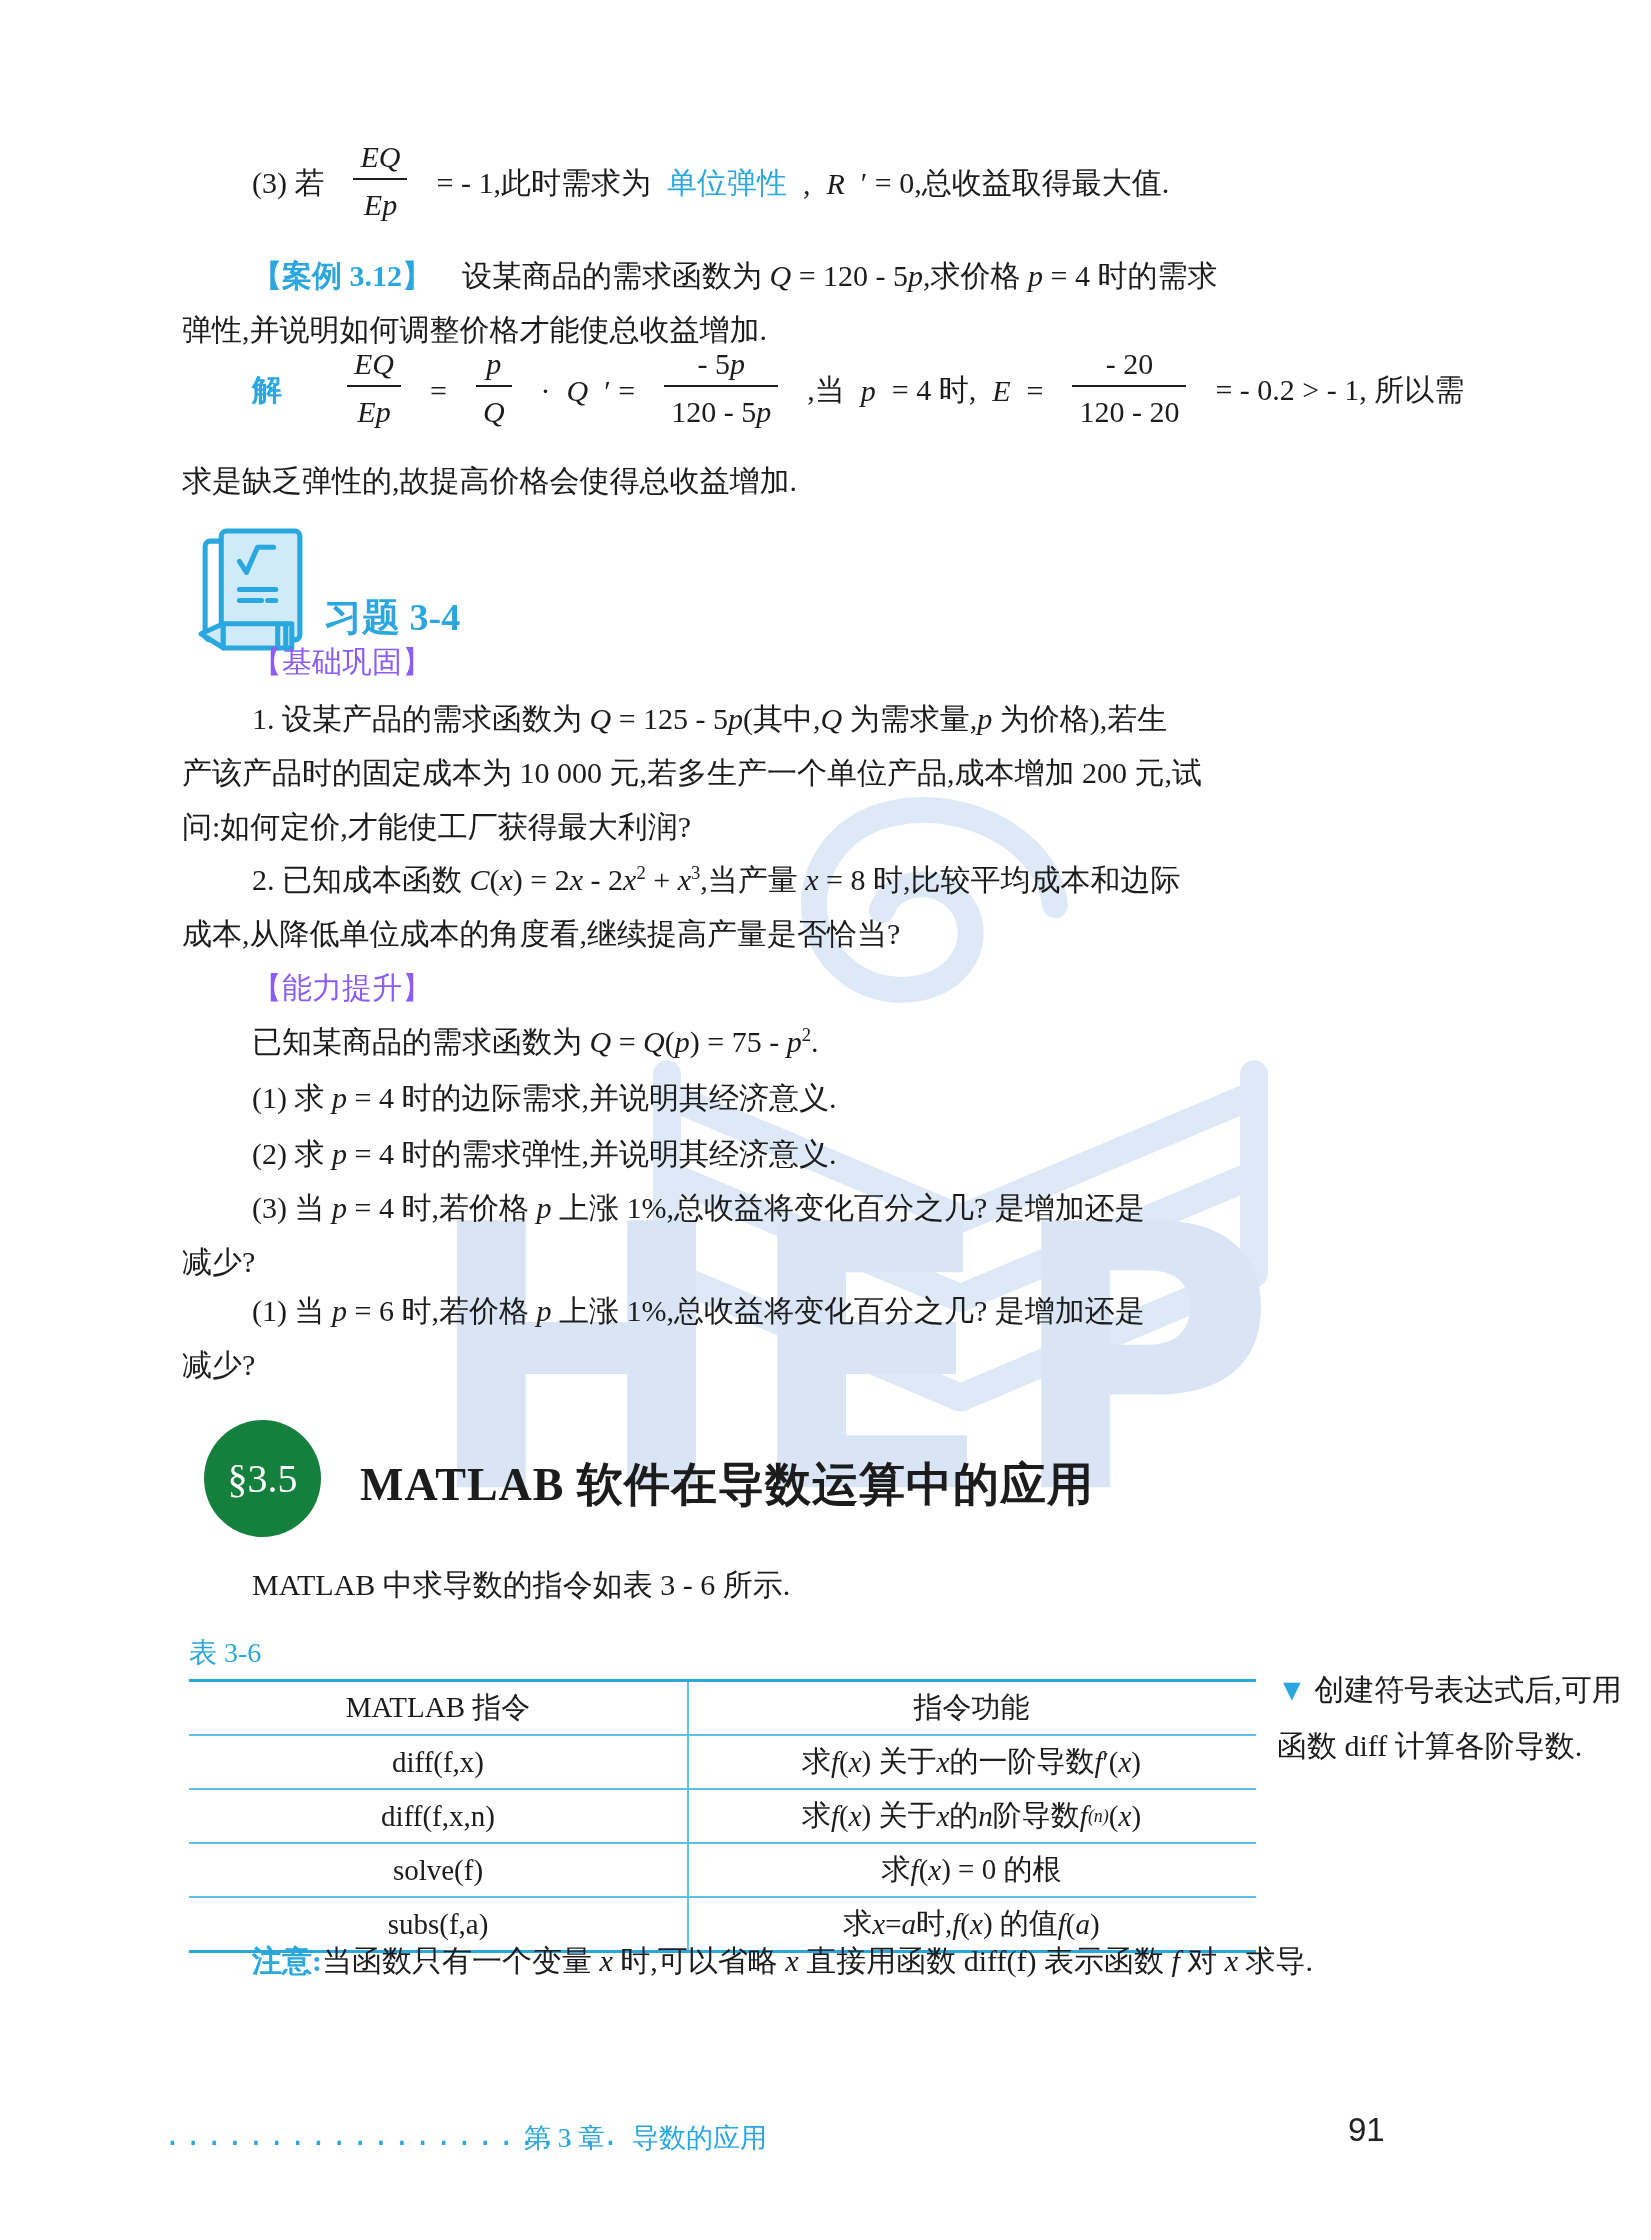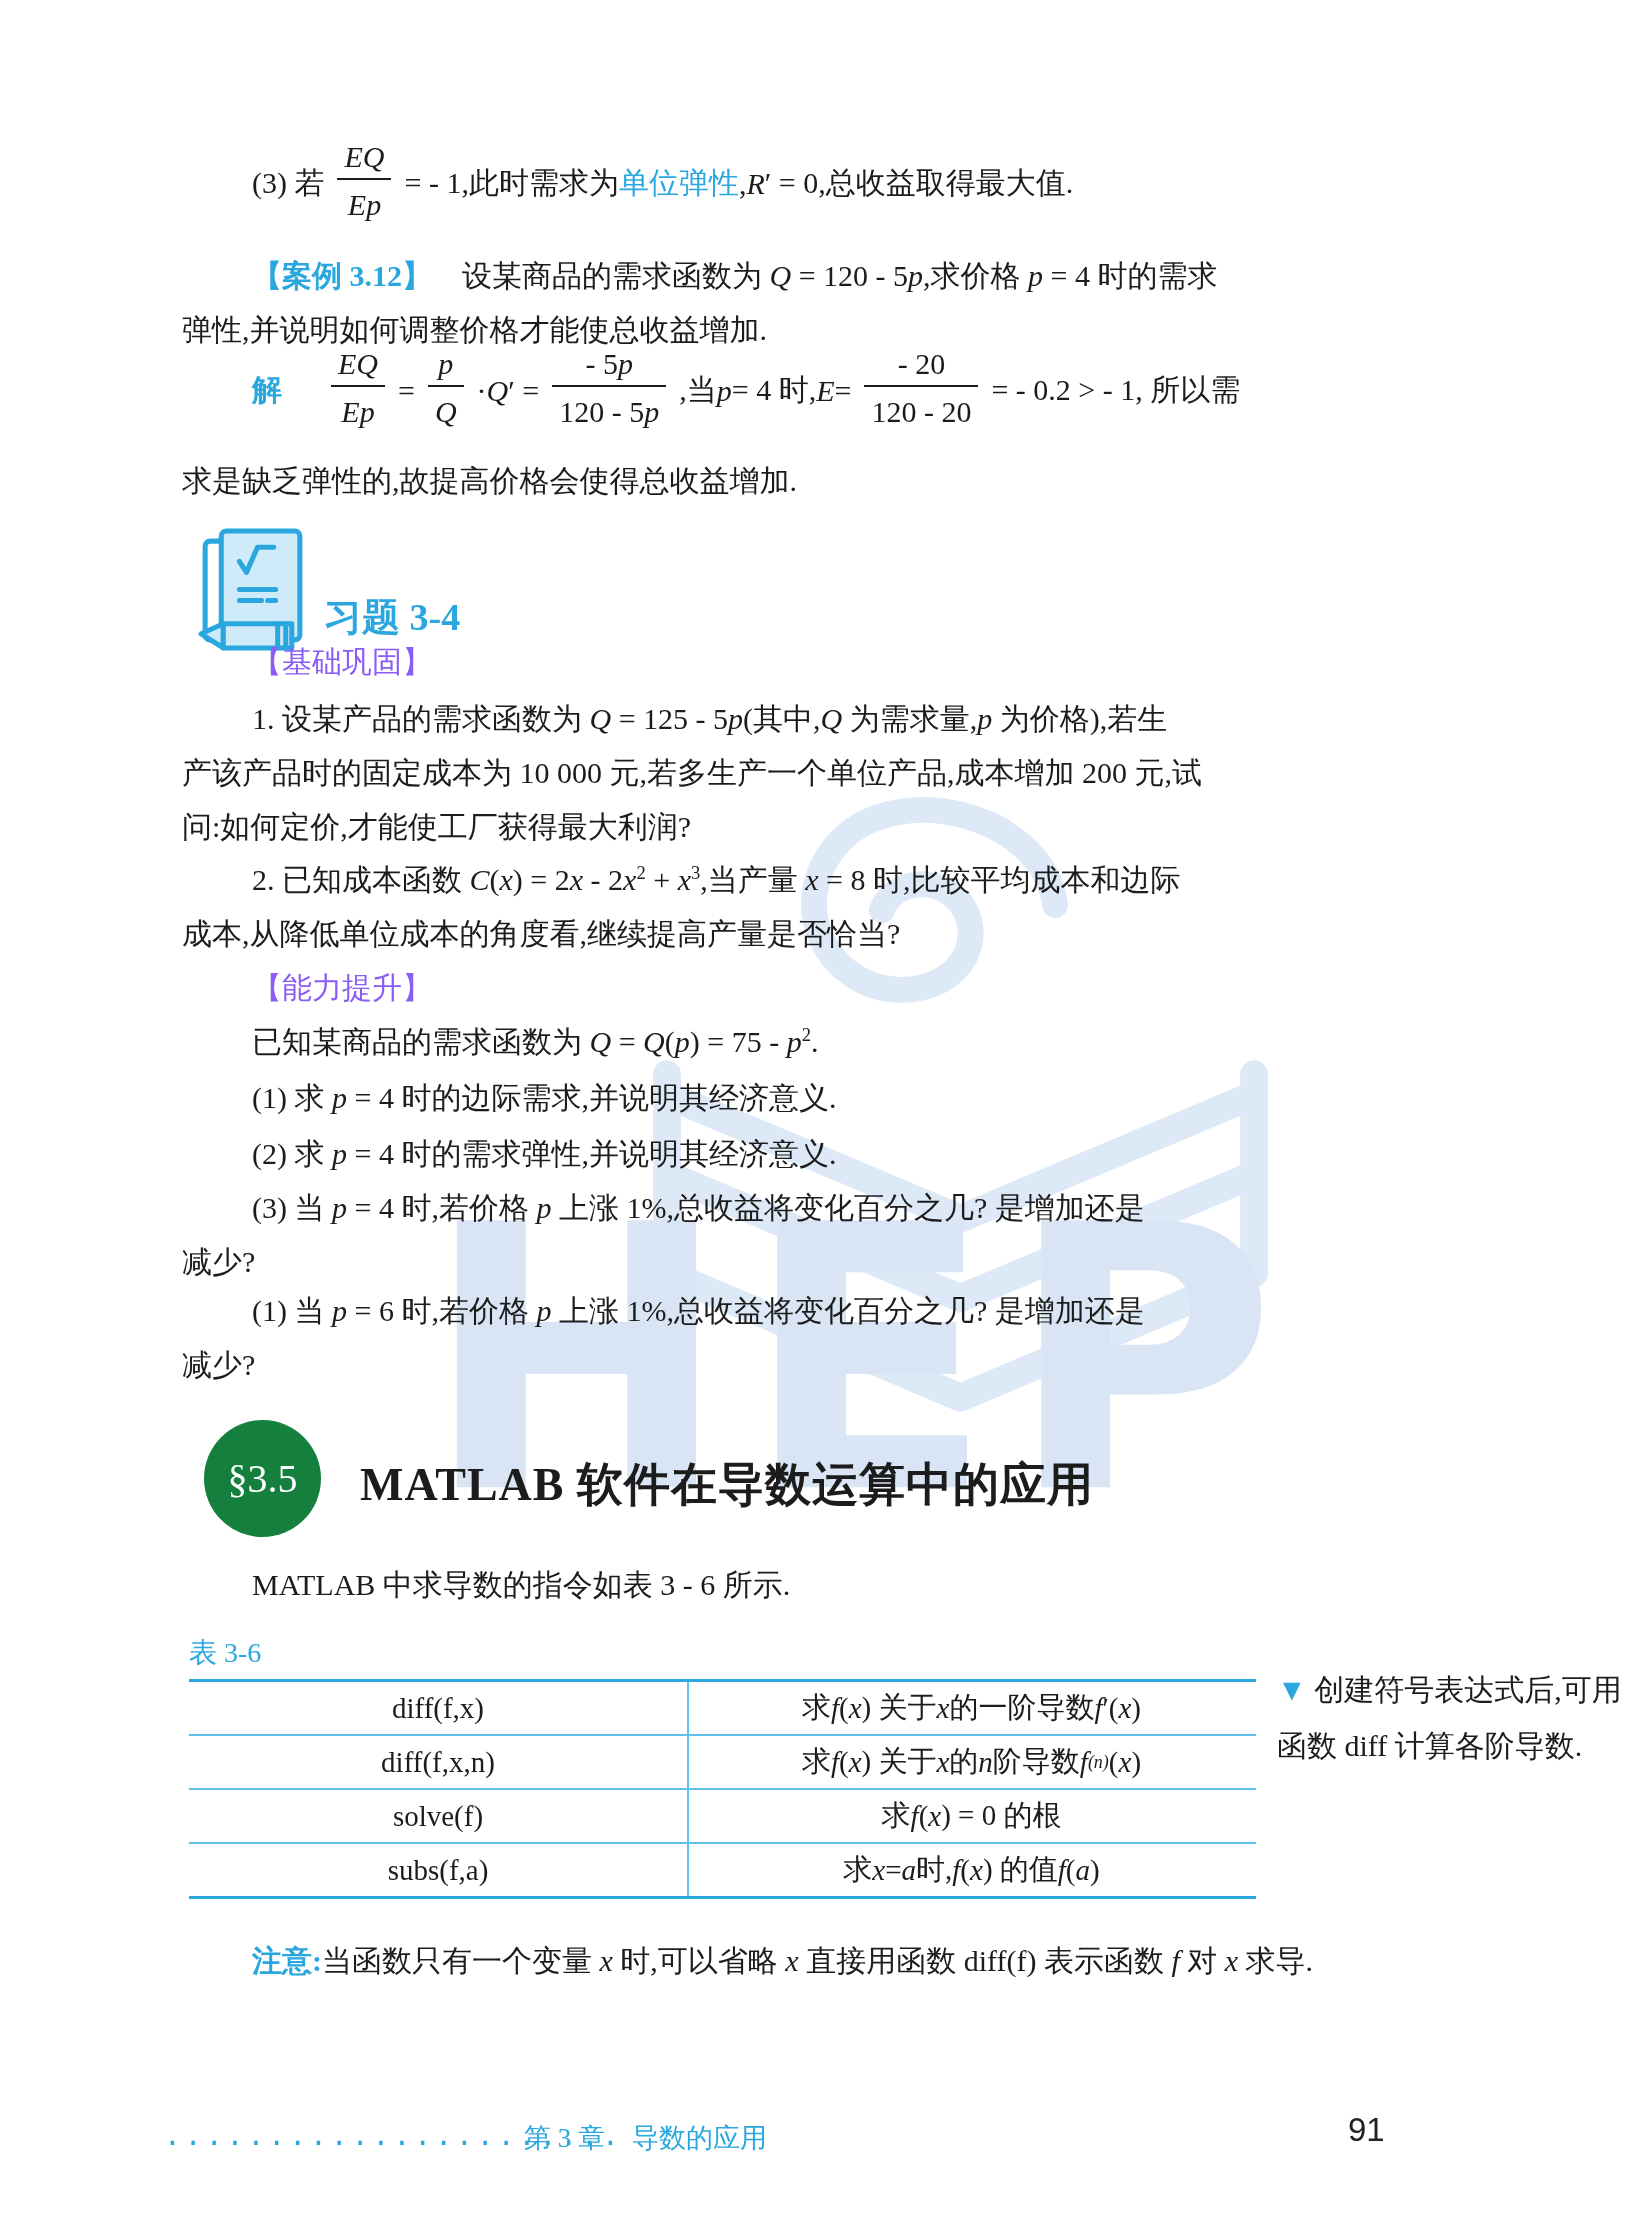--- a/index.html
+++ b/index.html
@@ -1,20 +1,20 @@
 <!DOCTYPE html>
 <html><head>
 <meta charset="utf-8">
 <style>
   html,body{margin:0;padding:0;background:#ffffff;}
   .page{position:relative;width:1652px;height:2241px;background:#ffffff;overflow:hidden;
         font-family:"Liberation Serif","DejaVu Serif",serif;color:#1c1c1c;}
   .abs{position:absolute;}
   .line{white-space:nowrap;font-size:30px;line-height:54px;}
-  .para{position:absolute;left:182px;width:1284px;}
+  .para{position:absolute;left:182px;width:1284px;gap:16px;}
   .indent{padding-left:70px;}
   .fline{white-space:nowrap;font-size:30px;display:flex;align-items:center;}
   
   .r-i{font-style:italic;}
   .r-b{font-weight:bold;}
   .r-hl{color:#29a7de;}
   .r-sup{font-size:0.62em;vertical-align:super;line-height:0;}
   .r-solve{color:#29a7de;font-weight:bold;margin-right:36px;}
   .frac{display:inline-flex;flex-direction:column;vertical-align:middle;text-align:center;
         margin:0 13px;line-height:1.2;transform:translateY(-3px);}
@@ -159,20 +159,24 @@
     <span>§3.5</span>
   </div>
   <div class="sec-title">MATLAB 软件在导数运算中的应用</div>
 
   <div class="para line indent" style="top:1558px;"><span>MATLAB 中求导数的指令如表 3 - 6 所示.</span></div>
 
   <div class="caption">表 3-6</div>
   <div class="t36">
     <div class="vline"></div>
     <div class="tr">
+      <div class="td1">MATLAB 指令</div>
+      <div class="td2">指令功能</div>
+    </div>
+    <div class="tr">
       <div class="td1">diff(f,x)</div>
       <div class="td2">
           <span>求 </span>
           <span class="r-i">f</span>
           <span>(</span>
           <span class="r-i">x</span>
           <span>) 关于 </span>
           <span class="r-i">x</span>
           <span> 的一阶导数 </span>
           <span class="r-i">f</span>

